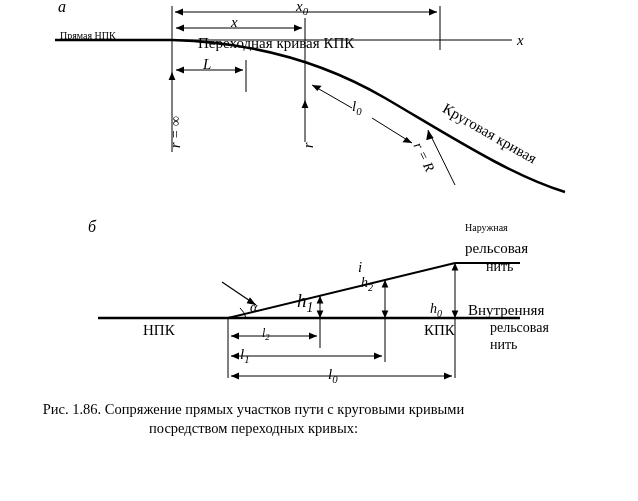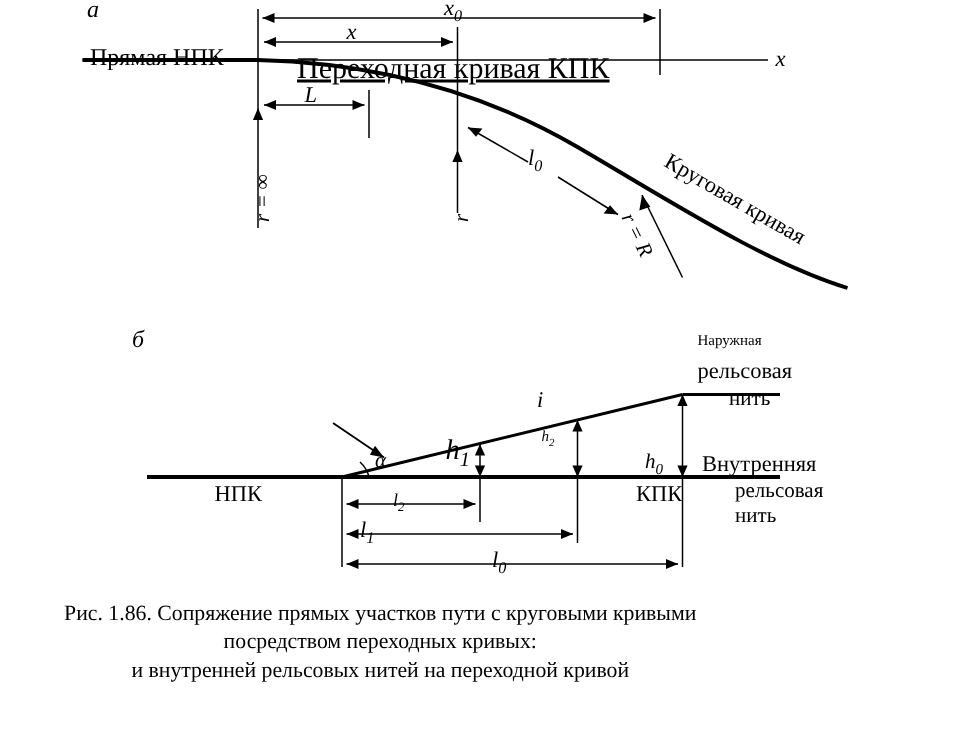--- a/index.html
+++ b/index.html
@@ -109,23 +109,23 @@
 
     <path d="M231,376 L452,376" stroke="#000" stroke-width="1" fill="none"></path>
     <path d="M231,376 l8,-3.4 v6.8 z" fill="#000"></path>
     <path d="M452,376 l-8,-3.4 v6.8 z" fill="#000"></path>
 
     <path d="M246,318 A 20 20 0 0 0 240,308" stroke="#000" stroke-width="1" fill="none"></path>
   </svg>
 
   <div class="lbl it" style="left:58px; top:-2px; font-size:16px;">а</div>
 
-  <div class="lbl" style="left:60px; top:30px; font-size:16px;">Прямая НПК</div>
+  <div class="lbl" style="left:60px; top:30px; font-size:10px;">Прямая НПК</div>
 
-  <div class="lbl" style="left:198px; top:35px; font-size:20px;text-decoration:underline;">Переходная кривая КПК</div>
+  <div class="lbl" style="left:198px; top:35px; font-size:15px;">Переходная кривая КПК</div>
 
   <div class="lbl it" style="left:517px; top:32px; font-size:15px;">x</div>
 
   <div class="lbl it" style="left:296px; top:-2px; font-size:15px;">x<sub style="font-size:0.72em">0</sub></div>
 
   <div class="lbl it" style="left:231px; top:14px; font-size:15px;">x</div>
 
   <div class="lbl it" style="left:203px; top:56px; font-size:15px;">L</div>
 
   <div class="lbl it" style="left:352px; top:98px; font-size:15px;">l<sub style="font-size:0.72em">0</sub></div>
@@ -146,29 +146,28 @@
 
   <div class="lbl" style="left:468px; top:302px; font-size:15px;font-family:Liberation Serif, serif;">Внутренняя</div>
   <div class="lbl" style="left:490px; top:320px; font-size:14px;">рельсовая</div>
   <div class="lbl" style="left:490px; top:337px; font-size:14px;">нить</div>
 
   <div class="lbl it" style="left:358px; top:259px; font-size:15px;">i</div>
 
   <div class="lbl it" style="left:250px; top:300px; font-size:14px;">α</div>
 
   <div class="lbl it" style="left:297px; top:290px; font-size:19px;">h<sub style="font-size:0.72em">1</sub></div>
-  <div class="lbl it" style="left:361px; top:286px; font-size:10px;">h<sub style="font-size:0.72em">2</sub></div>
+  <div class="lbl it" style="left:361px; top:275px; font-size:14px;">h<sub style="font-size:0.72em">2</sub></div>
   <div class="lbl it" style="left:430px; top:283px; font-size:14px;margin-top:18px;">h<sub style="font-size:0.72em">0</sub></div>
 
   <div class="lbl" style="left:143px; top:322px; font-size:15px;text-align:right;">НПК</div>
   <div class="lbl" style="left:424px; top:322px; font-size:15px;">КПК</div>
 
   <div class="lbl it" style="left:262px; top:326px; font-size:12px;">l<sub style="font-size:0.72em">2</sub></div>
   <div class="lbl it" style="left:240px; top:346px; font-size:15px;">l<sub style="font-size:0.72em">1</sub></div>
   <div class="lbl it" style="left:328px; top:366px; font-size:15px;">l<sub style="font-size:0.72em">0</sub></div>
 
   <div class="cap">
     <div>Рис. 1.86. Сопряжение прямых участков пути с круговыми кривыми</div>
     <div>посредством переходных кривых:</div>
-    <div>и внутренней рельсовых нитей на переходной кривой</div>
   </div>
 
 </div>
 
 </body></html>

